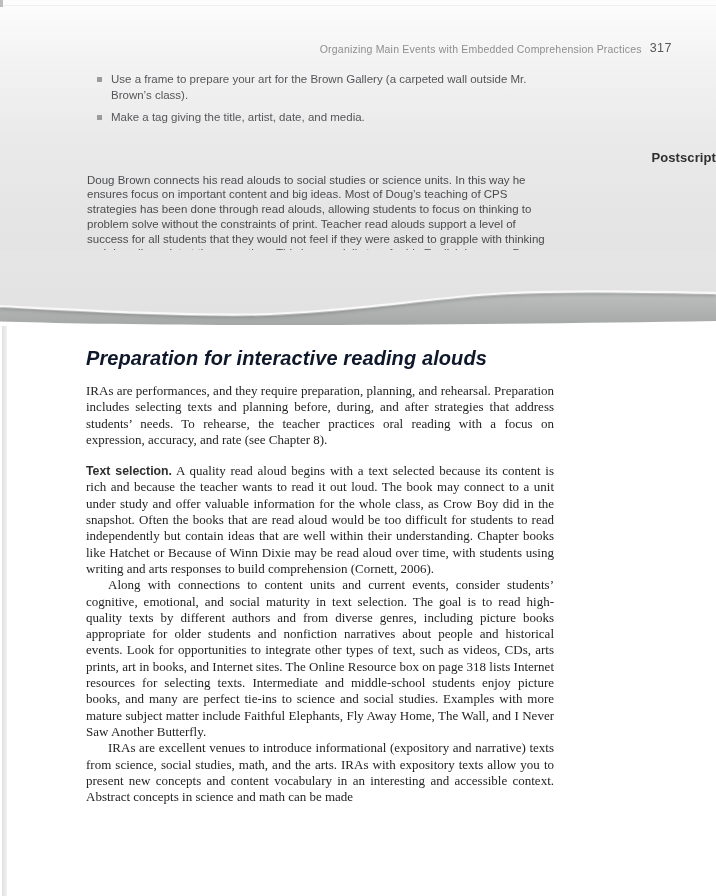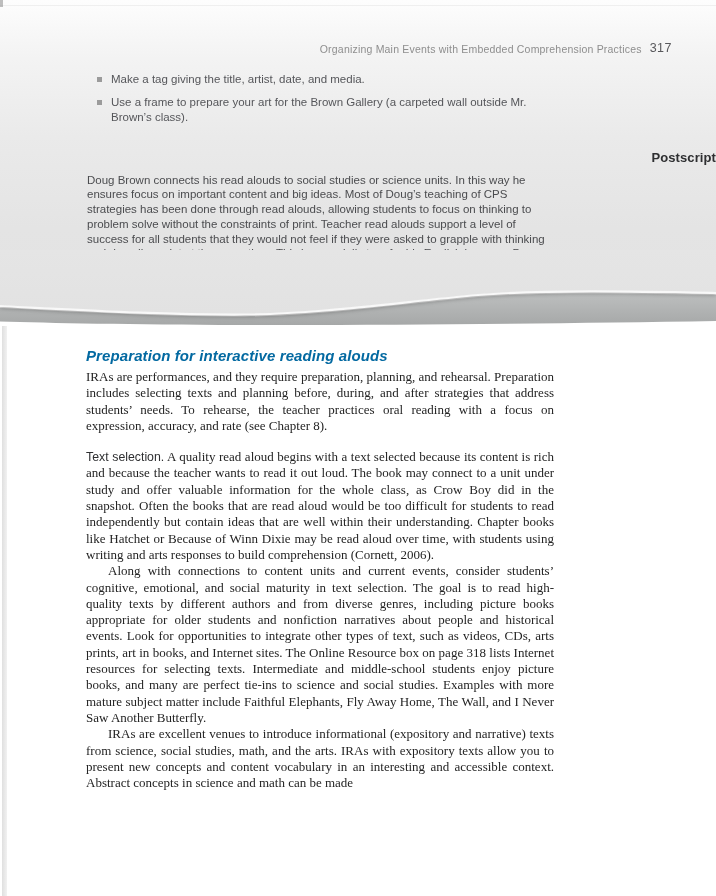--- a/index.html
+++ b/index.html
@@ -55,58 +55,58 @@
   }
   .left-edge{
     position:absolute;left:2px;top:0;bottom:0;width:5px;
     background:linear-gradient(90deg,#dadada,#efefef);
     opacity:.85;
   }
   .section-heading{
     margin:0;
     font-family:"Liberation Sans", sans-serif;
     font-style:italic;font-weight:600;
-    font-size:15px;color:#0369a1;
+    font-size:20px;color:#0f172a;
     letter-spacing:.1px;
   }
-  .paragraphs{margin-top:5px;}
+  .paragraphs{margin-top:13px;}
   .paragraphs p{
     margin:0;
     font-family:"Liberation Serif", serif;
     font-size:13px;line-height:16.3px;color:#242424;
     text-align:justify;
   }
   .paragraphs p.gap{margin-top:15px;}
   .paragraphs p.indent{text-indent:22px;}
   .run-it{}
-  .run-bd{font-weight:normal;}
+  .run-bd{font-weight:bold;}
   .run-sans{font-family:"Liberation Sans", sans-serif;font-size:12.3px;color:#2e2f31;}
 </style>
 </head>
 <body>
 
 <div class="page">
 
   <div class="top-panel">
     <div class="top-hairline"></div>
     <div class="corner-speck"></div>
 
     <div class="header-row">
       <span class="header-title">Organizing Main Events with Embedded Comprehension Practices</span>
       <span class="page-number">317</span>
     </div>
 
     <ul class="bullet-list">
         <li>
           <span class="bullet-square"></span>
-          <span>Make a tag giving the title, artist, date, and media.</span>
+          <span>Use a frame to prepare your art for the Brown Gallery (a carpeted wall outside Mr. Brown’s class).</span>
         </li>
         <li>
           <span class="bullet-square"></span>
-          <span>Use a frame to prepare your art for the Brown Gallery (a carpeted wall outside Mr. Brown’s class).</span>
+          <span>Make a tag giving the title, artist, date, and media.</span>
         </li>
       </ul>
 
     <h3 class="postscript-heading">Postscript</h3>
     <p class="postscript-body">Doug Brown connects his read alouds to social studies or science units. In this way he ensures focus on important content and big ideas. Most of Doug’s teaching of CPS strategies has been done through read alouds, allowing students to focus on thinking to problem solve without the constraints of print. Teacher read alouds support a level of success for all students that they would not feel if they were asked to grapple with thinking and decoding print at the same time. This is especially true for his English learners. Doug feels the daily read aloud also bonds students together emotionally because of the aesthetic power of literature (Cornett, 2011).</p>
 
     <svg class="wave" viewBox="0 0 716 76" preserveAspectRatio="none" aria-hidden="true">
       <defs>
         <linearGradient id="grayGrad" x1="0" y1="0" x2="0" y2="1">
           <stop offset="0" stop-color="#bdbfbf"></stop>

